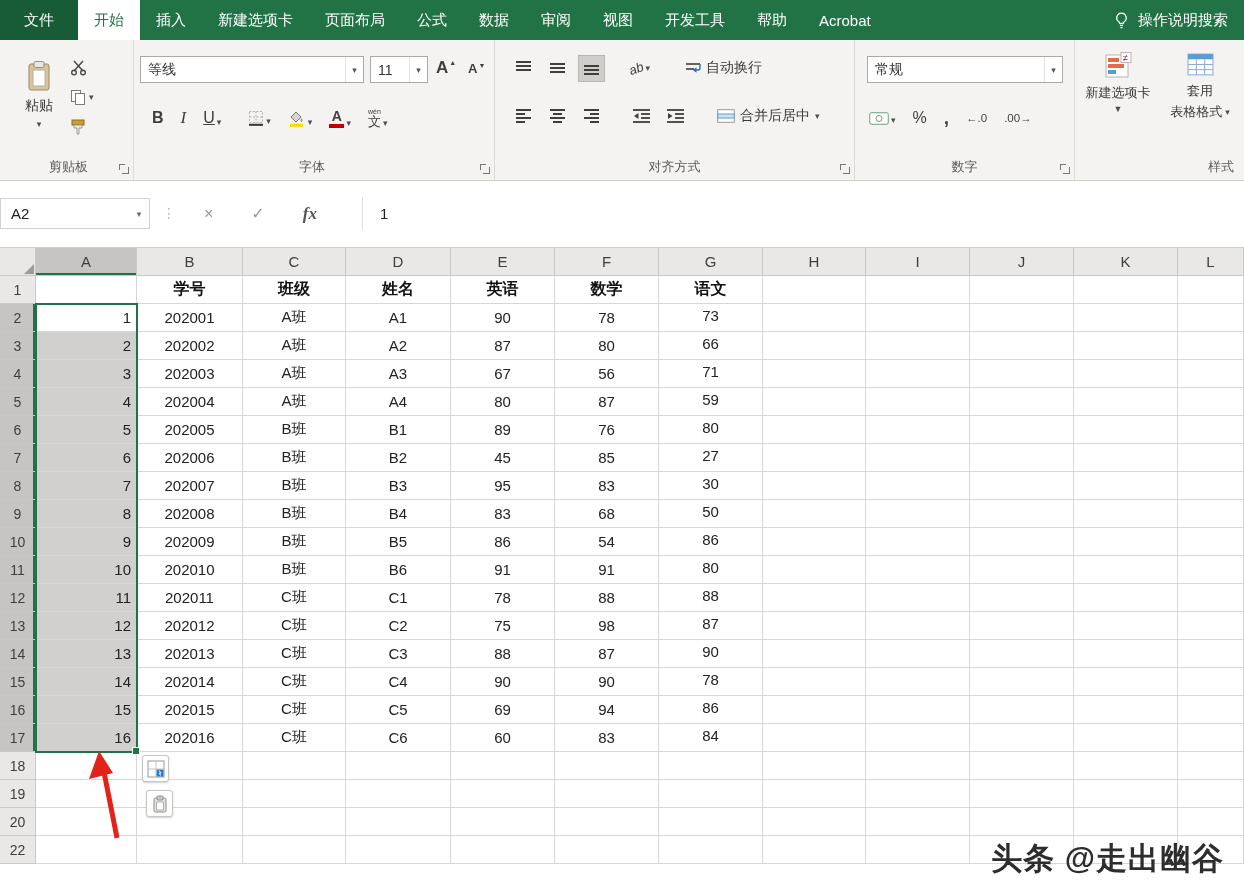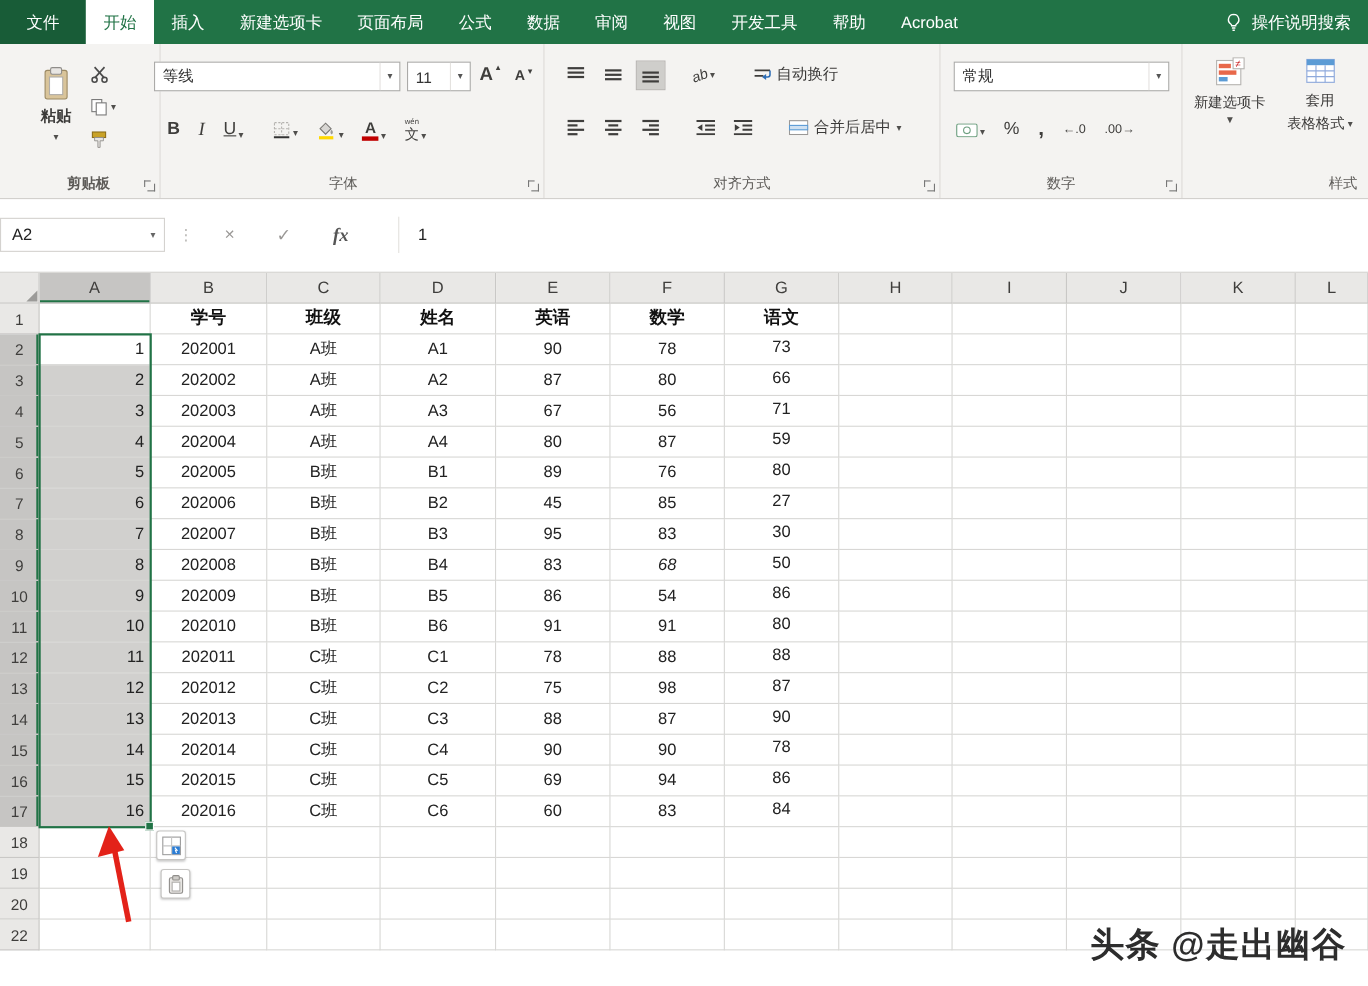--- a/index.html
+++ b/index.html
@@ -10,21 +10,21 @@
   
   .tabs-bar{position:absolute;top:0;left:0;width:100%;height:40px;background:#217346;display:flex;align-items:stretch;color:#fff;font-size:15px;z-index:5;}
   .tab{display:flex;align-items:center;padding:0 16px;white-space:nowrap;}
   .tab.file{background:#185c37;padding:0 24px;}
   .tab.active{background:#fff;color:#217346;}
   .tellme{margin-left:auto;display:flex;align-items:center;gap:8px;padding-right:16px;white-space:nowrap;}
 
   
   .ribbon{position:absolute;top:40px;left:0;width:100%;height:141px;background:#f4f3f1;border-bottom:1px solid #d2d0cd;z-index:4;}
   .rgroup{position:absolute;top:0;height:140px;border-right:1px solid #ddDBd7;}
-  .g-clip{left:16px;width:130px;font-weight:bold;}
+  .g-clip{left:4px;width:130px;}
   .g-font{left:130px;width:365px;}
   .g-align{left:495px;width:360px;}
   .g-num{left:855px;width:220px;}
   .g-style{left:1075px;width:169px;border-right:none;}
   .glabel{position:absolute;bottom:4px;left:0;right:0;text-align:center;font-size:13px;color:#5d5b58;}
   .g-style .glabel{left:auto;right:10px;margin-top:21px;}
   .launcher{position:absolute;right:4px;bottom:6px;width:11px;height:11px;}
   .launcher::before{content:"";position:absolute;left:1px;top:1px;width:5px;height:5px;border-left:1.4px solid #777;border-top:1.4px solid #777;}
   .launcher::after{content:"";position:absolute;right:0;bottom:0;width:6px;height:6px;border-right:1.4px solid #777;border-bottom:1.4px solid #777;}
   .dd-sm{font-size:9px;color:#4f4e4c;line-height:1;}
@@ -550,21 +550,21 @@
           <div class="cell" style="width: 104px;"></div>
           <div class="cell" style="width: 66px;"></div>
         </div>
         <div class="g-row">
           <div class="row-h row-sel">9</div>
           <div class="cell num-right sel-cell" style="width: 101px;">8</div>
           <div class="cell" style="width: 106px;">202008</div>
           <div class="cell" style="width: 103px;">B班</div>
           <div class="cell" style="width: 105px;">B4</div>
           <div class="cell" style="width: 104px;">83</div>
-          <div class="cell" style="width: 104px; font-style: italic;">68</div>
+          <div class="cell" style="width: 104px;">68</div>
           <div class="cell raised" style="width: 104px;">50</div>
           <div class="cell" style="width: 103px;"></div>
           <div class="cell" style="width: 104px;"></div>
           <div class="cell" style="width: 104px;"></div>
           <div class="cell" style="width: 104px;"></div>
           <div class="cell" style="width: 66px;"></div>
         </div>
         <div class="g-row">
           <div class="row-h row-sel">10</div>
           <div class="cell num-right sel-cell" style="width: 101px;">9</div>

